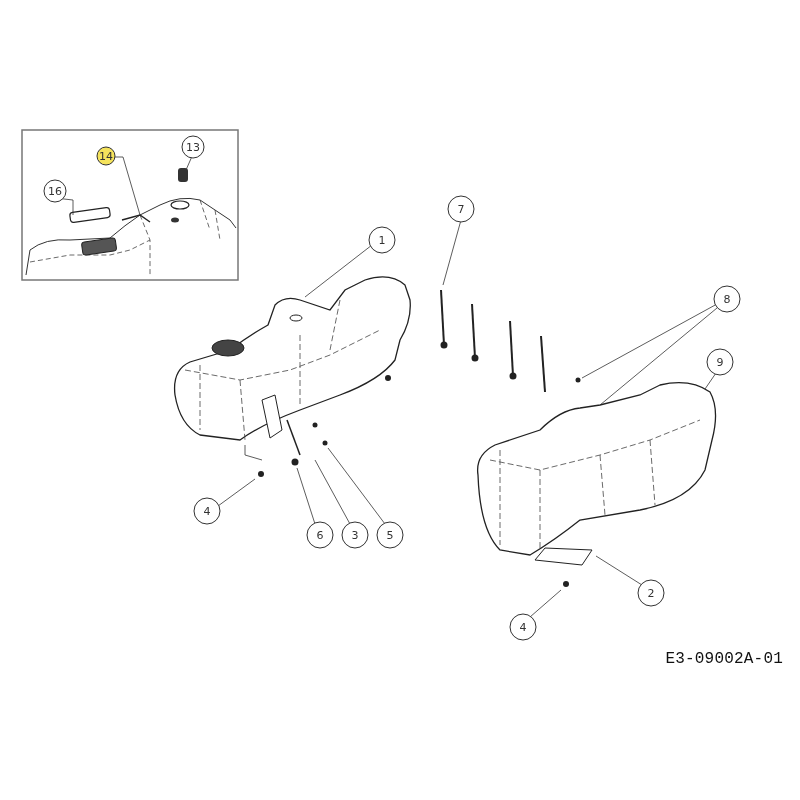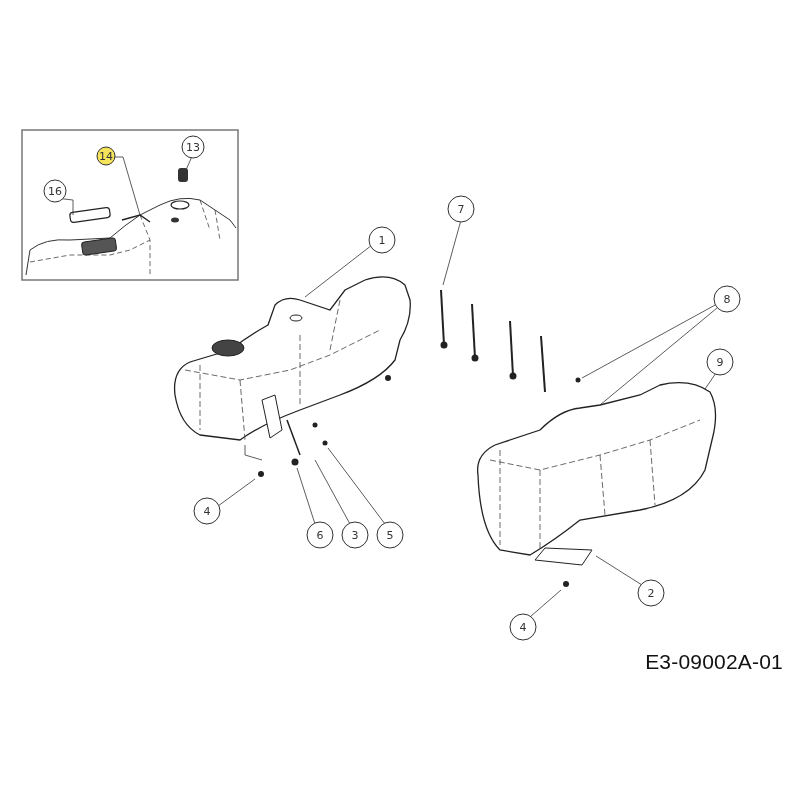--- a/index.html
+++ b/index.html
@@ -1,19 +1,19 @@
 <!DOCTYPE html>
 <html><head>
 <meta charset="utf-8">
 <style>
   html, body { margin:0; padding:0; background:#ffffff; }
   body { width:800px; height:800px; position:relative; overflow:hidden; font-family:"Liberation Sans", sans-serif; }
   #diagram { position:absolute; left:0; top:0; width:800px; height:800px; }
   .callout-text { font-family:"DejaVu Sans", sans-serif; font-size:11px; fill:#333; text-anchor:middle; dominant-baseline:central; }
-  .code { position:absolute; right:17px; top:650px; font-size:21px; color:#111; font-family:Liberation Sans, sans-serif; letter-spacing:0.2px; }
+  .code { position:absolute; right:17px; top:650px; font-size:16px; color:#111; font-family:Liberation Mono, monospace; letter-spacing:0.2px; }
 </style>
 </head>
 <body>
 
 <svg id="diagram" viewBox="0 0 800 800" xmlns="http://www.w3.org/2000/svg">
 
   <g>
     <rect x="22" y="130" width="216" height="150" fill="#fff" stroke="#777" stroke-width="1.5"></rect>
 
     <path d="M26,275 L30,250 Q45,238 70,240 L110,238 Q125,225 140,215 L160,205 Q180,195 200,200 L215,210 L230,220 L236,228" fill="none" stroke="#333" stroke-width="1"></path>

